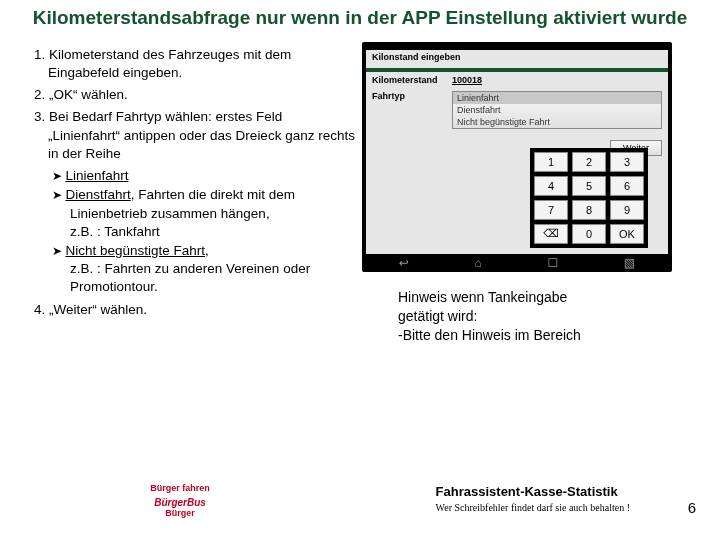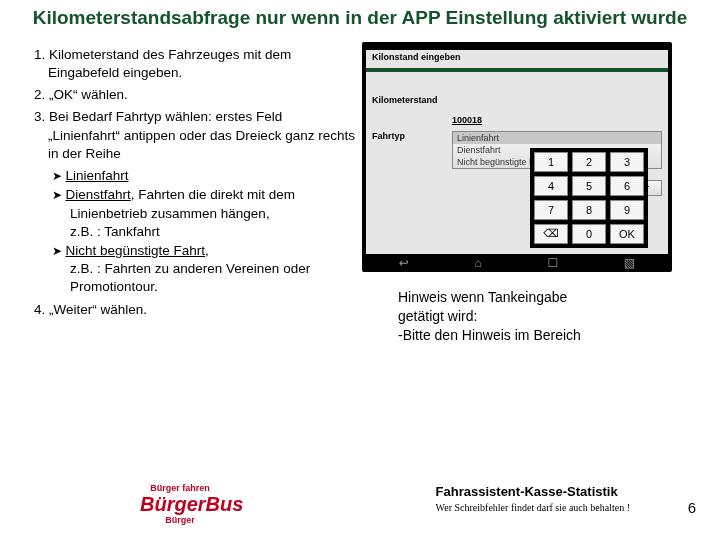--- a/index.html
+++ b/index.html
@@ -54,21 +54,21 @@
     padding: 2px 2px 6px 6px;
     border-bottom: 4px solid #14532d;
     color: #000;
   }
   .phone-row {
     display: flex; align-items: center;
     padding: 3px 6px;
     font-size: 9px;
   }
   .phone-label { width: 80px; font-weight: bold; }
-  .phone-value-ul { text-decoration: underline; font-weight: bold; margin-top: 40px; }
+  .phone-value-ul { text-decoration: underline; font-weight: bold; }
   .phone-dropdown {
     flex: 1;
     border: 1px solid #888;
     background: linear-gradient(#f8f8f8,#e0e0e0);
     font-size: 9px;
     position: relative;
   }
   .phone-dropdown .dd-sel {
     padding: 1px 4px;
     background: #c8c8c8;
@@ -132,21 +132,21 @@
     position: absolute;
     left: 140px; bottom: 14px;
     width: 80px; height: 36px;
     text-align: center;
   }
   .footer-logo .arc {
     font-size: 9px; color: #c00020; font-weight: bold;
     display: block; line-height: 1;
   }
   .footer-logo .bus {
-    font-size: 20px; color: #c00020; font-style: italic; font-weight: bold;
+    font-size: 10px; color: #c00020; font-style: italic; font-weight: bold;
   }
   .footer-stat {
     position: absolute;
     right: 90px; bottom: 20px;
     font-weight: bold;
     font-size: 13px;
     text-align: left;
   }
   .footer-disclaimer {
     font-size: 10px;

